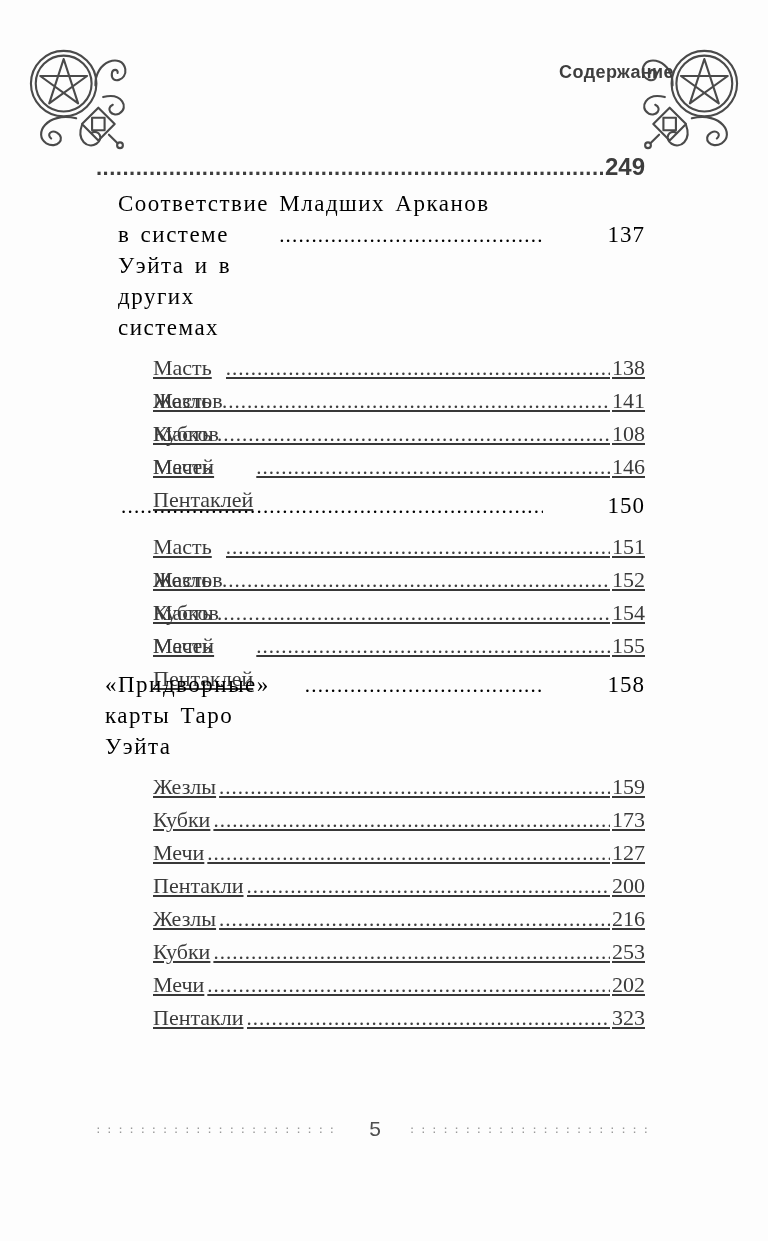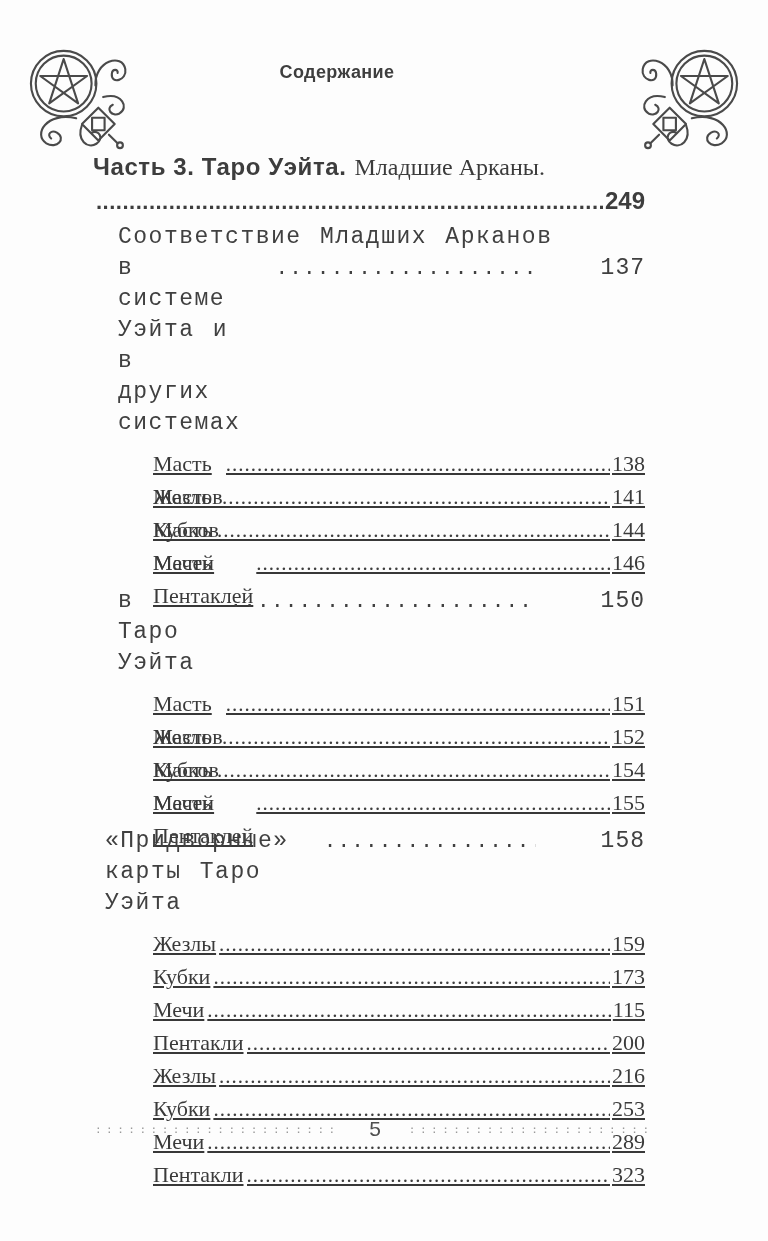--- a/index.html
+++ b/index.html
@@ -8,21 +8,21 @@
     background: #fdfdfd;
     position: relative;
     overflow: hidden;
     font-family: "Liberation Serif", "DejaVu Serif", serif;
     color: #383838;
   }
 
   
   .page-title {
     position: absolute; top: 62px; left: 0; width: 674px;
-    text-align: center;
+    text-align: right;
     font-family: "Liberation Sans", "DejaVu Sans", sans-serif;
     font-size: 18px; font-weight: 600; letter-spacing: 0.4px;
     color: #3e3e3e;
   }
   .ornament {
     position: absolute; top: 47px; width: 110px; height: 104px;
   }
   .ornament.left  { left: 26px; }
   .ornament.right { right: 26px; transform: scaleX(-1); }
   .ornament svg { overflow: visible; display: block; }
@@ -51,24 +51,24 @@
   }
   .ch-page {
     font-family: "Liberation Sans", "DejaVu Sans", sans-serif;
     font-weight: 700; color: #3d3d3d; padding-left: 2px;
   }
 
   
   .section { margin-left: 25px; margin-top: 7px; }
   #sections > .section:first-child { margin-top: 4px; }
   .sec-line {
-    font-family: Liberation Mono, monospace;
+    font-family: Liberation Serif, serif;
     font-size: 23px; line-height: 31px; font-weight: 400;
     letter-spacing: 1.5px; word-spacing: 3px;
-    color: #404040;
+    color: #000000;
   }
   .sec-line.hang { text-indent: -13px; }
   .sec-line.row  { text-indent: 0; gap: 32px; }
   .sec-line.hang > span:first-child { margin-left: -13px; }
   .dots-sans { letter-spacing: 1.2px; font-size: 21px; }
   .sec-page { padding-left: 5px; letter-spacing: 1px; margin-left: 28px; }
 
   
   .children { margin-left: 35px; margin-top: 8px; text-decoration: underline; }
   .child { height: 33px; line-height: 33px; font-size: 22px; color: #3a3a3a; }
@@ -121,23 +121,20 @@
     <circle cx="96.5" cy="102" r="3"></circle>
     <path d="M51,74 C20,67 6,91 20,100 C31,106.5 41,95 31,89 C25,85.5 20,91 25,95"></path>
     <path d="M57,81 C51,97 63,106 72,100.5 C80,95.5 75,85 67,89"></path>
   </svg>
 </div>
 
 <div class="page-title">Содержание</div>
 
 <main>
   <div class="chapter">
-    <div>
-      <span class="ch-sans">Часть 3. Таро Уэйта.</span><span class="ch-serif">Младшие Арканы.</span>
-    </div>
     <div class="row">
       <span class="dots dots-bold">............................................................................................................................................</span>
       <span class="ch-page">249</span>
     </div>
   </div>
   <div id="sections">
       <div class="section">
         <div class="sec-line">Соответствие Младших Арканов</div>
         <div class="sec-line row">
           <span>в системе Уэйта и в других системах</span>
@@ -151,32 +148,31 @@
             <span class="c-page">138</span>
           </div>
           <div class="child row">
             <span class="c-label">Масть Кубков</span>
             <span class="dots dots-serif">............................................................................................................................................</span>
             <span class="c-page">141</span>
           </div>
           <div class="child row">
             <span class="c-label">Масть Мечей</span>
             <span class="dots dots-serif">............................................................................................................................................</span>
-            <span class="c-page">144</span>
+            <span class="c-page">108</span>
           </div>
           <div class="child row">
             <span class="c-label">Масть Пентаклей</span>
             <span class="dots dots-serif">............................................................................................................................................</span>
             <span class="c-page">146</span>
           </div>
         </div>
       </div>
       <div class="section">
         <div class="sec-line row">
-          <span>в Таро Уэйта</span>
           <span class="dots dots-sans">............................................................................................................................................</span>
           <span class="sec-page">150</span>
         </div>
         <div class="children">
           <div class="child row">
             <span class="c-label">Масть Жезлов</span>
             <span class="dots dots-serif">............................................................................................................................................</span>
             <span class="c-page">151</span>
           </div>
           <div class="child row">
@@ -209,41 +205,41 @@
             <span class="c-page">159</span>
           </div>
           <div class="child row">
             <span class="c-label">Кубки</span>
             <span class="dots dots-serif">............................................................................................................................................</span>
             <span class="c-page">173</span>
           </div>
           <div class="child row">
             <span class="c-label">Мечи</span>
             <span class="dots dots-serif">............................................................................................................................................</span>
-            <span class="c-page">115</span>
+            <span class="c-page">127</span>
           </div>
           <div class="child row">
             <span class="c-label">Пентакли</span>
             <span class="dots dots-serif">............................................................................................................................................</span>
             <span class="c-page">200</span>
           </div>
           <div class="child row">
             <span class="c-label">Жезлы</span>
             <span class="dots dots-serif">............................................................................................................................................</span>
             <span class="c-page">216</span>
           </div>
           <div class="child row">
             <span class="c-label">Кубки</span>
             <span class="dots dots-serif">............................................................................................................................................</span>
             <span class="c-page">253</span>
           </div>
           <div class="child row">
             <span class="c-label">Мечи</span>
             <span class="dots dots-serif">............................................................................................................................................</span>
-            <span class="c-page">289</span>
+            <span class="c-page">202</span>
           </div>
           <div class="child row">
             <span class="c-label">Пентакли</span>
             <span class="dots dots-serif">............................................................................................................................................</span>
             <span class="c-page">323</span>
           </div>
         </div>
       </div>
     </div>
 </main>

